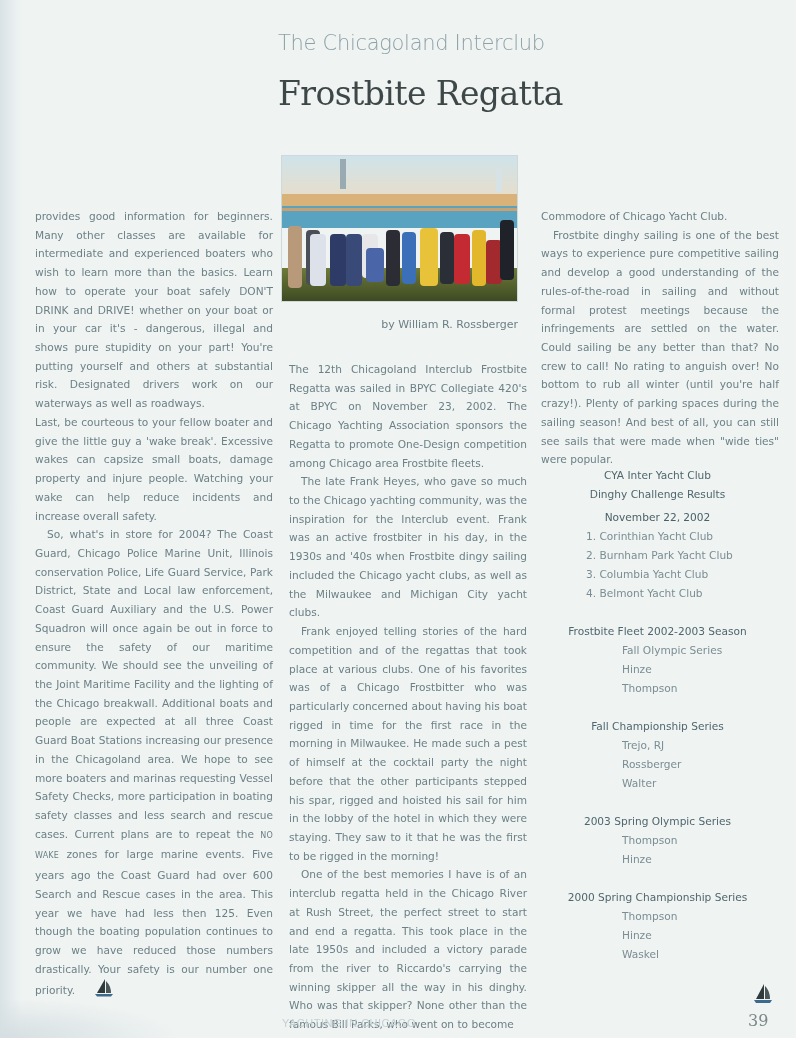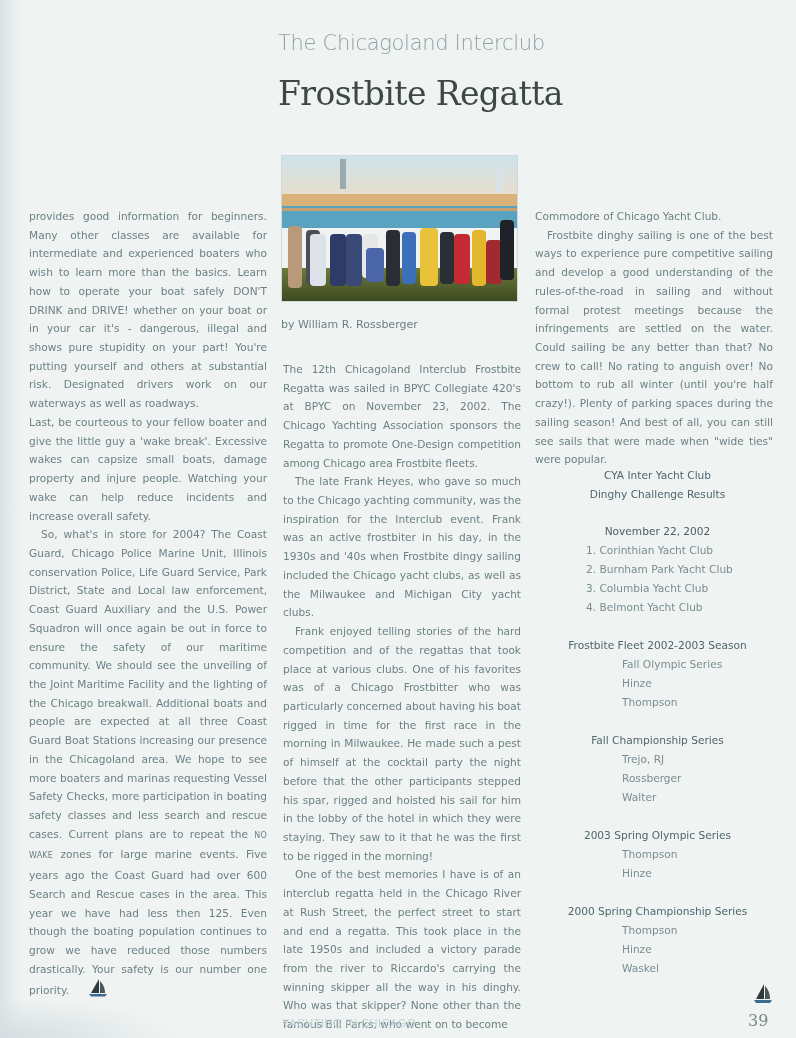--- a/index.html
+++ b/index.html
@@ -23,39 +23,40 @@
     font-size: 21px; color: #8fa1a6; letter-spacing: -0.3px; line-height: 26px;
   }
   .title {
     font-family: "DejaVu Serif", serif; font-size: 33px; color: #3e4747;
     line-height: 40px; letter-spacing: -0.6px; margin-top: 18px;
   }
   .col {
     position: absolute; top: 207px; width: 238px;
     font-size: 10.6px; line-height: 18.72px; text-align: justify;
     color: #6c8086;
+    margin-left: 6px;
   }
   .col p { margin: 0; }
   .col p.indent { text-indent: 12px; }
   .col-left { left: 29px; }
   .col-mid { left: 283px; top: 360px; }
   .col-right { left: 535px; }
   .smallcaps { font-size: 8px; letter-spacing: 0.2px; }
   .photo {
     position: absolute; left: 281px; top: 155px; width: 235px; height: 145px;
     overflow: hidden; border: 1px solid #cfd8da;
   }
   .photo svg { display: block; }
   .caption {
-    position: absolute; left: 281px; top: 318px; width: 237px; text-align: left;
+    position: absolute; left: 281px; top: 318px; width: 237px; text-align: right;
     font-size: 11px; color: #6c7f85;
   }
   .results { position: absolute; left: 535px; top: 466px; width: 245px; color: #6c8086; font-size: 10.6px; }
   .results .head { text-align: center; color: #4f666d; line-height: 19px; }
-  .results .date { text-align: center; color: #4b6066; margin-top: 18px; line-height: 19px; padding-right: 0; }
+  .results .date { text-align: center; color: #4b6066; margin-top: 4px; line-height: 19px; padding-right: 0; }
   .results .club { line-height: 19px; padding-left: 51px; color: #7a8d93; }
   .series-head { text-align: center; color: #4f666d; line-height: 19px; }
   .sub-series { padding-left: 87px; line-height: 19px; color: #7a8d93; }
   .name { padding-left: 87px; line-height: 19px; color: #7a8d93; }
   .gap { height: 19px; }
   .footer-mag {
     position: absolute; left: 282px; top: 1017px; width: 240px; 
     font-family: Liberation Sans, sans-serif; font-size: 11px; color: #c5d0d2; letter-spacing: 0.5px;
   }
   .page-num {

